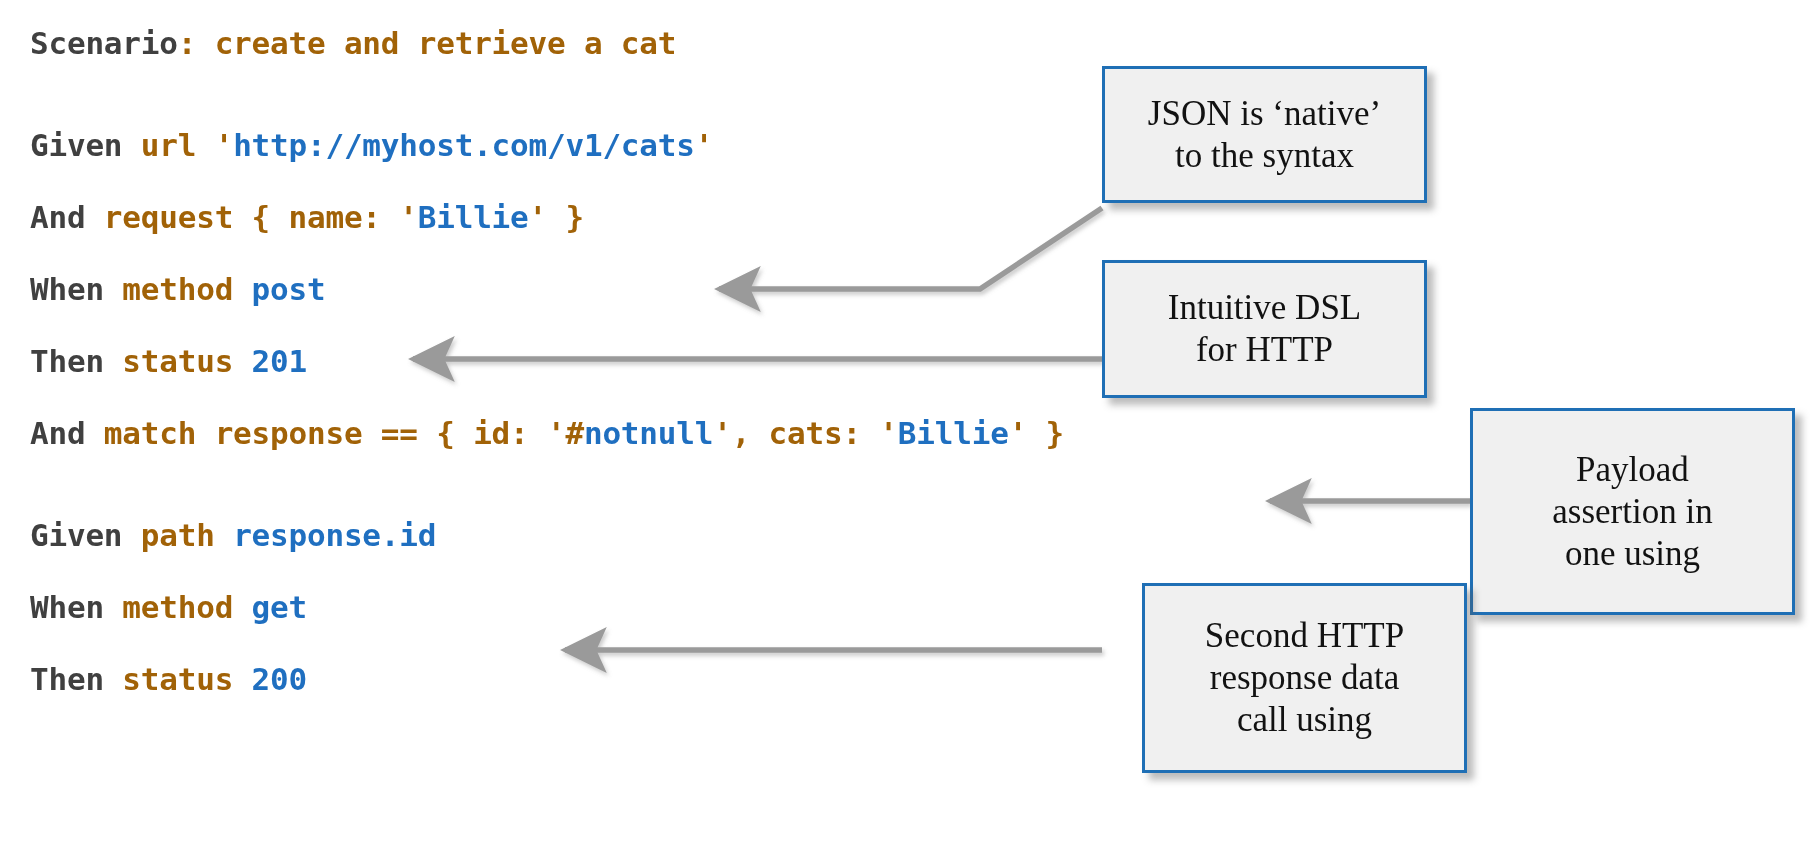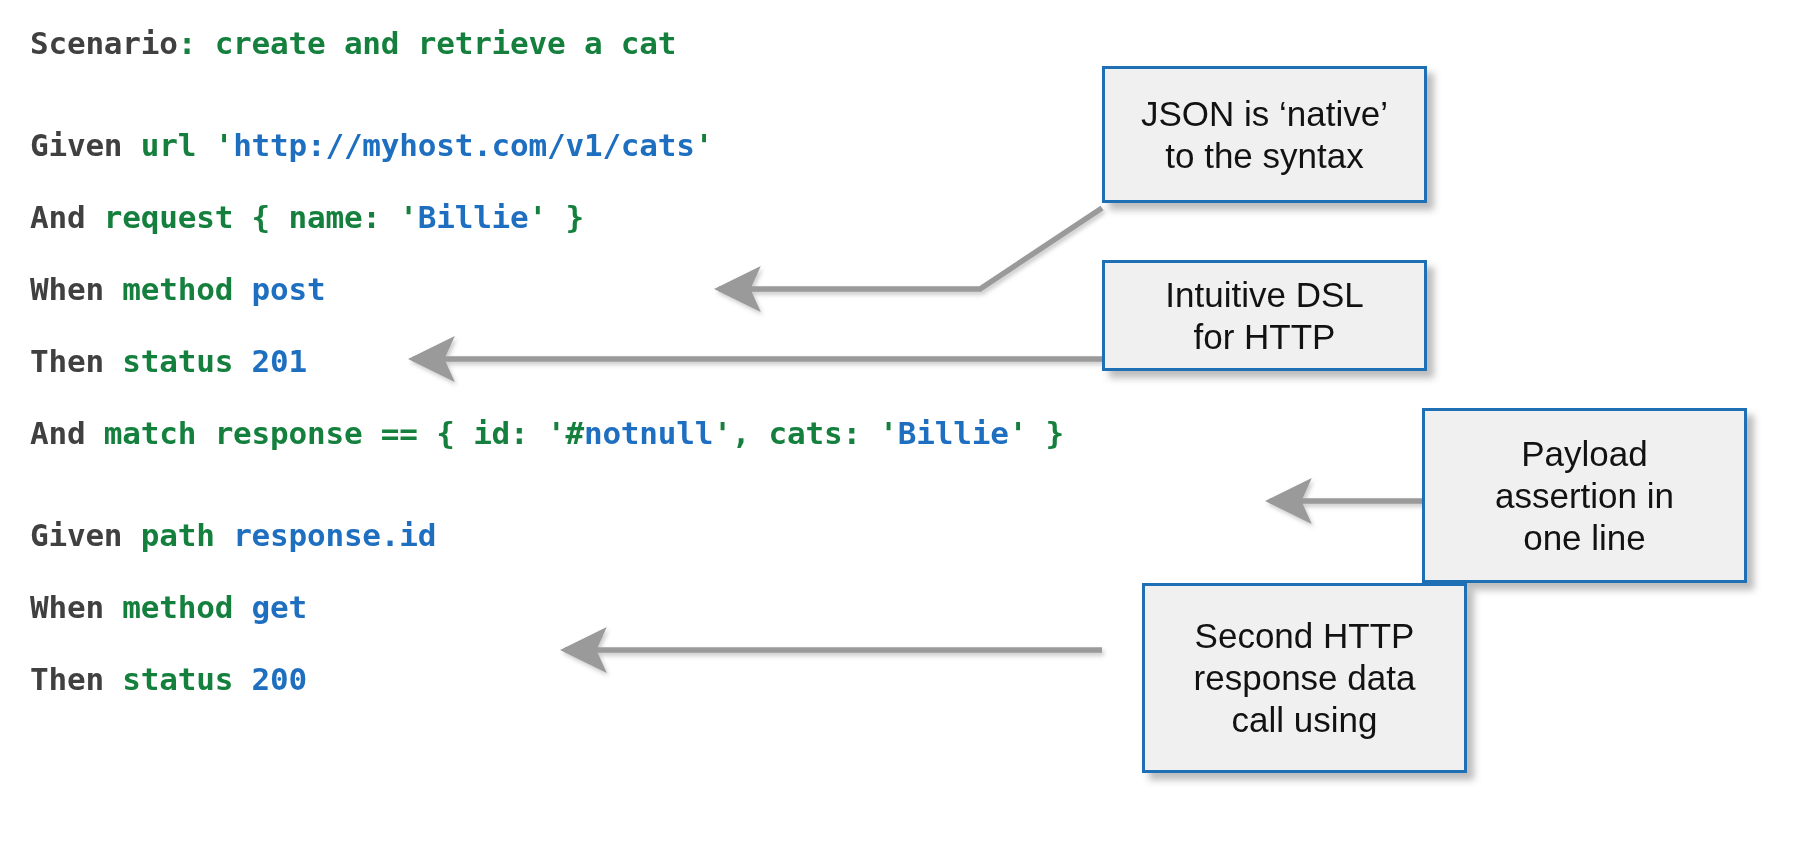--- a/index.html
+++ b/index.html
@@ -35,46 +35,46 @@
     color: #000000;
     white-space: pre;
     height: 36px;
     margin-bottom: 36px;
   }
   .code-line.blank {
     margin-bottom: 0px;
     height: 30px;
   }
   .kw   { color: #404040; }
-  .plain{ color: #15803d; }
+  .plain{ color: #a16207; }
   .val  { color: #1F6FC0; }
 
   
   .callout {
     position: absolute;
     box-sizing: border-box;
     background: #F0F0F0;
     border: 3px solid #1F6FB5;
     box-shadow: 7px 7px 7px rgba(90,90,90,0.40);
     display: flex;
     align-items: center;
     justify-content: center;
     text-align: center;
-    font-family: Liberation Sans, sans-serif;
+    font-family: Liberation Serif, serif;
     font-weight: 300;
     color: #121212;
     font-size: 35px;
     line-height: 1.20;
     padding: 6px 28px;
   }
   .callout .txt { display: block; }
 
   #callout-json     { left: 1102px; top: 66px;  width: 325px; height: 137px; }
-  #callout-dsl      { left: 1102px; top: 260px; width: 325px; height: 111px; }
-  #callout-payload  { left: 1422px; top: 408px; width: 325px; height: 175px; }
+  #callout-dsl      { left: 1102px; top: 260px; width: 325px; height: 138px; }
+  #callout-payload  { left: 1470px; top: 408px; width: 325px; height: 207px; }
   #callout-second   { left: 1102px; top: 583px; width: 325px; height: 190px; margin-left: 40px; }
 
   
   svg.arrows {
     position: absolute;
     left: 0; top: 0;
     width: 1816px;
     height: 854px;
     pointer-events: none;
   }
@@ -131,21 +131,21 @@
     <span>
       <span class="txt">Intuitive DSL</span>
       <span class="txt">for HTTP</span>
     </span>
   </div>
 
   <div class="callout" id="callout-payload">
     <span>
       <span class="txt">Payload</span>
       <span class="txt">assertion in</span>
-      <span class="txt">one line</span>
+      <span class="txt">one using</span>
     </span>
   </div>
 
   <div class="callout" id="callout-second">
     <span>
       <span class="txt">Second HTTP</span>
       <span class="txt">response data</span>
       <span class="txt">call using</span>
     </span>
   </div>

